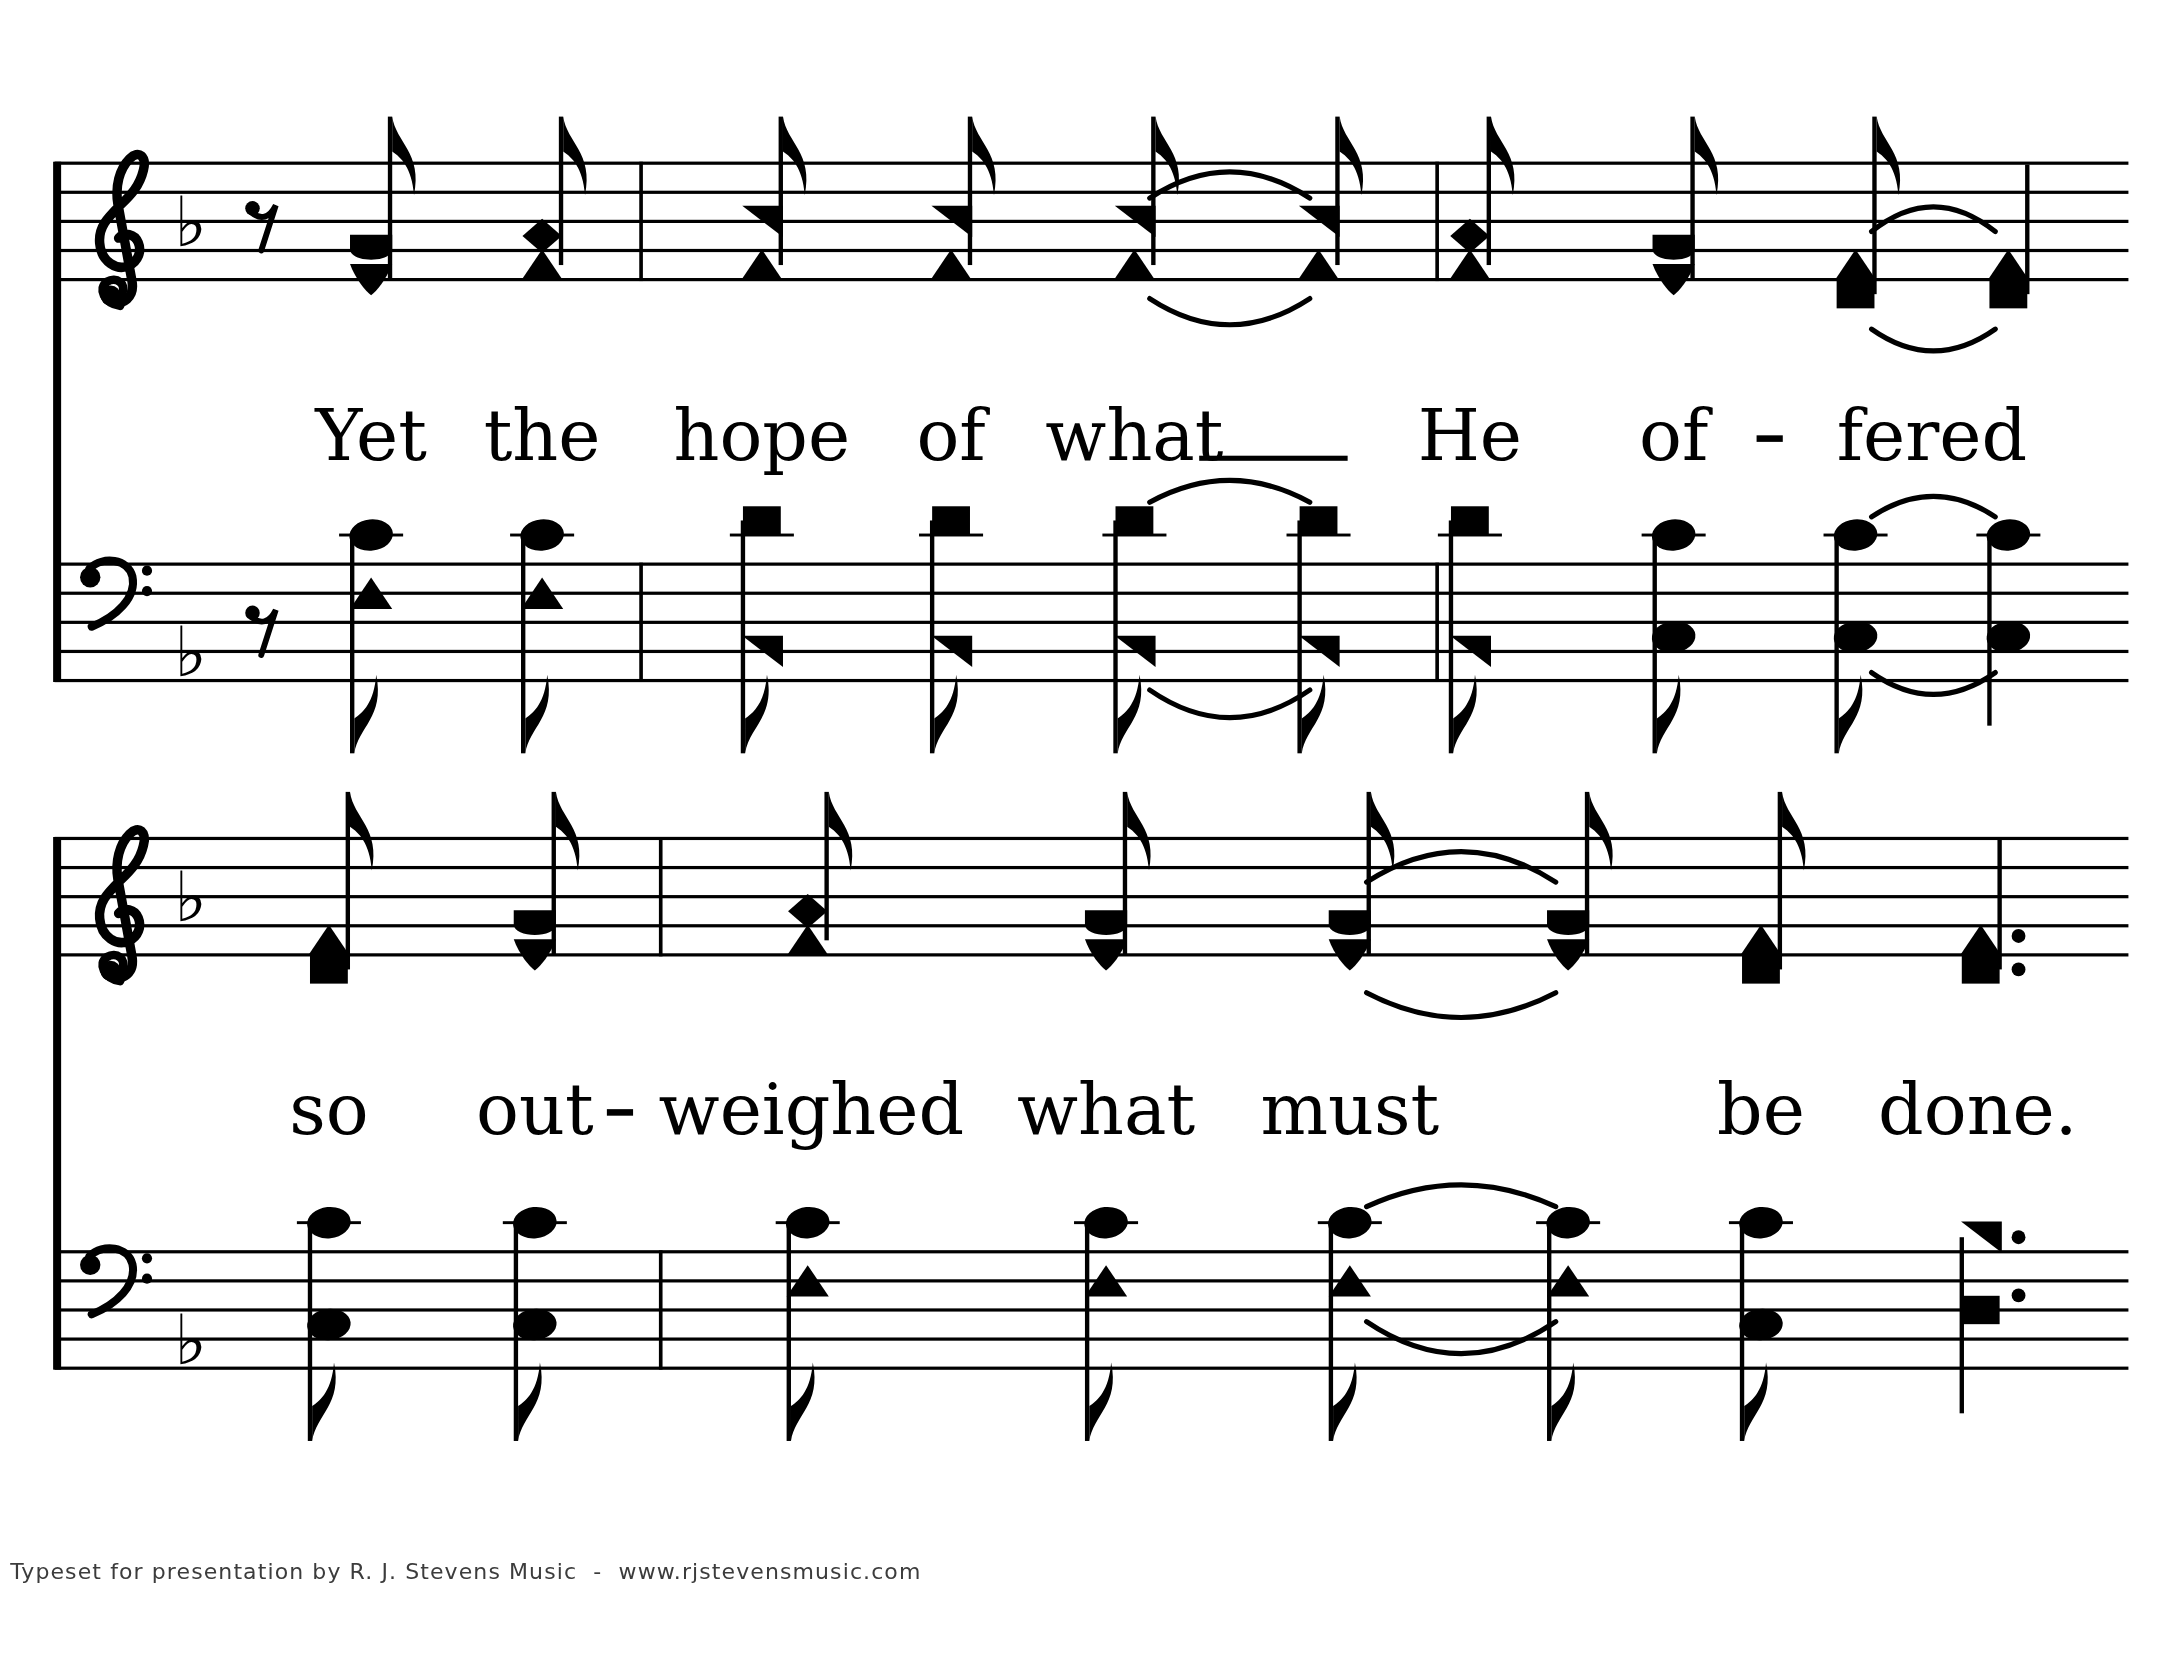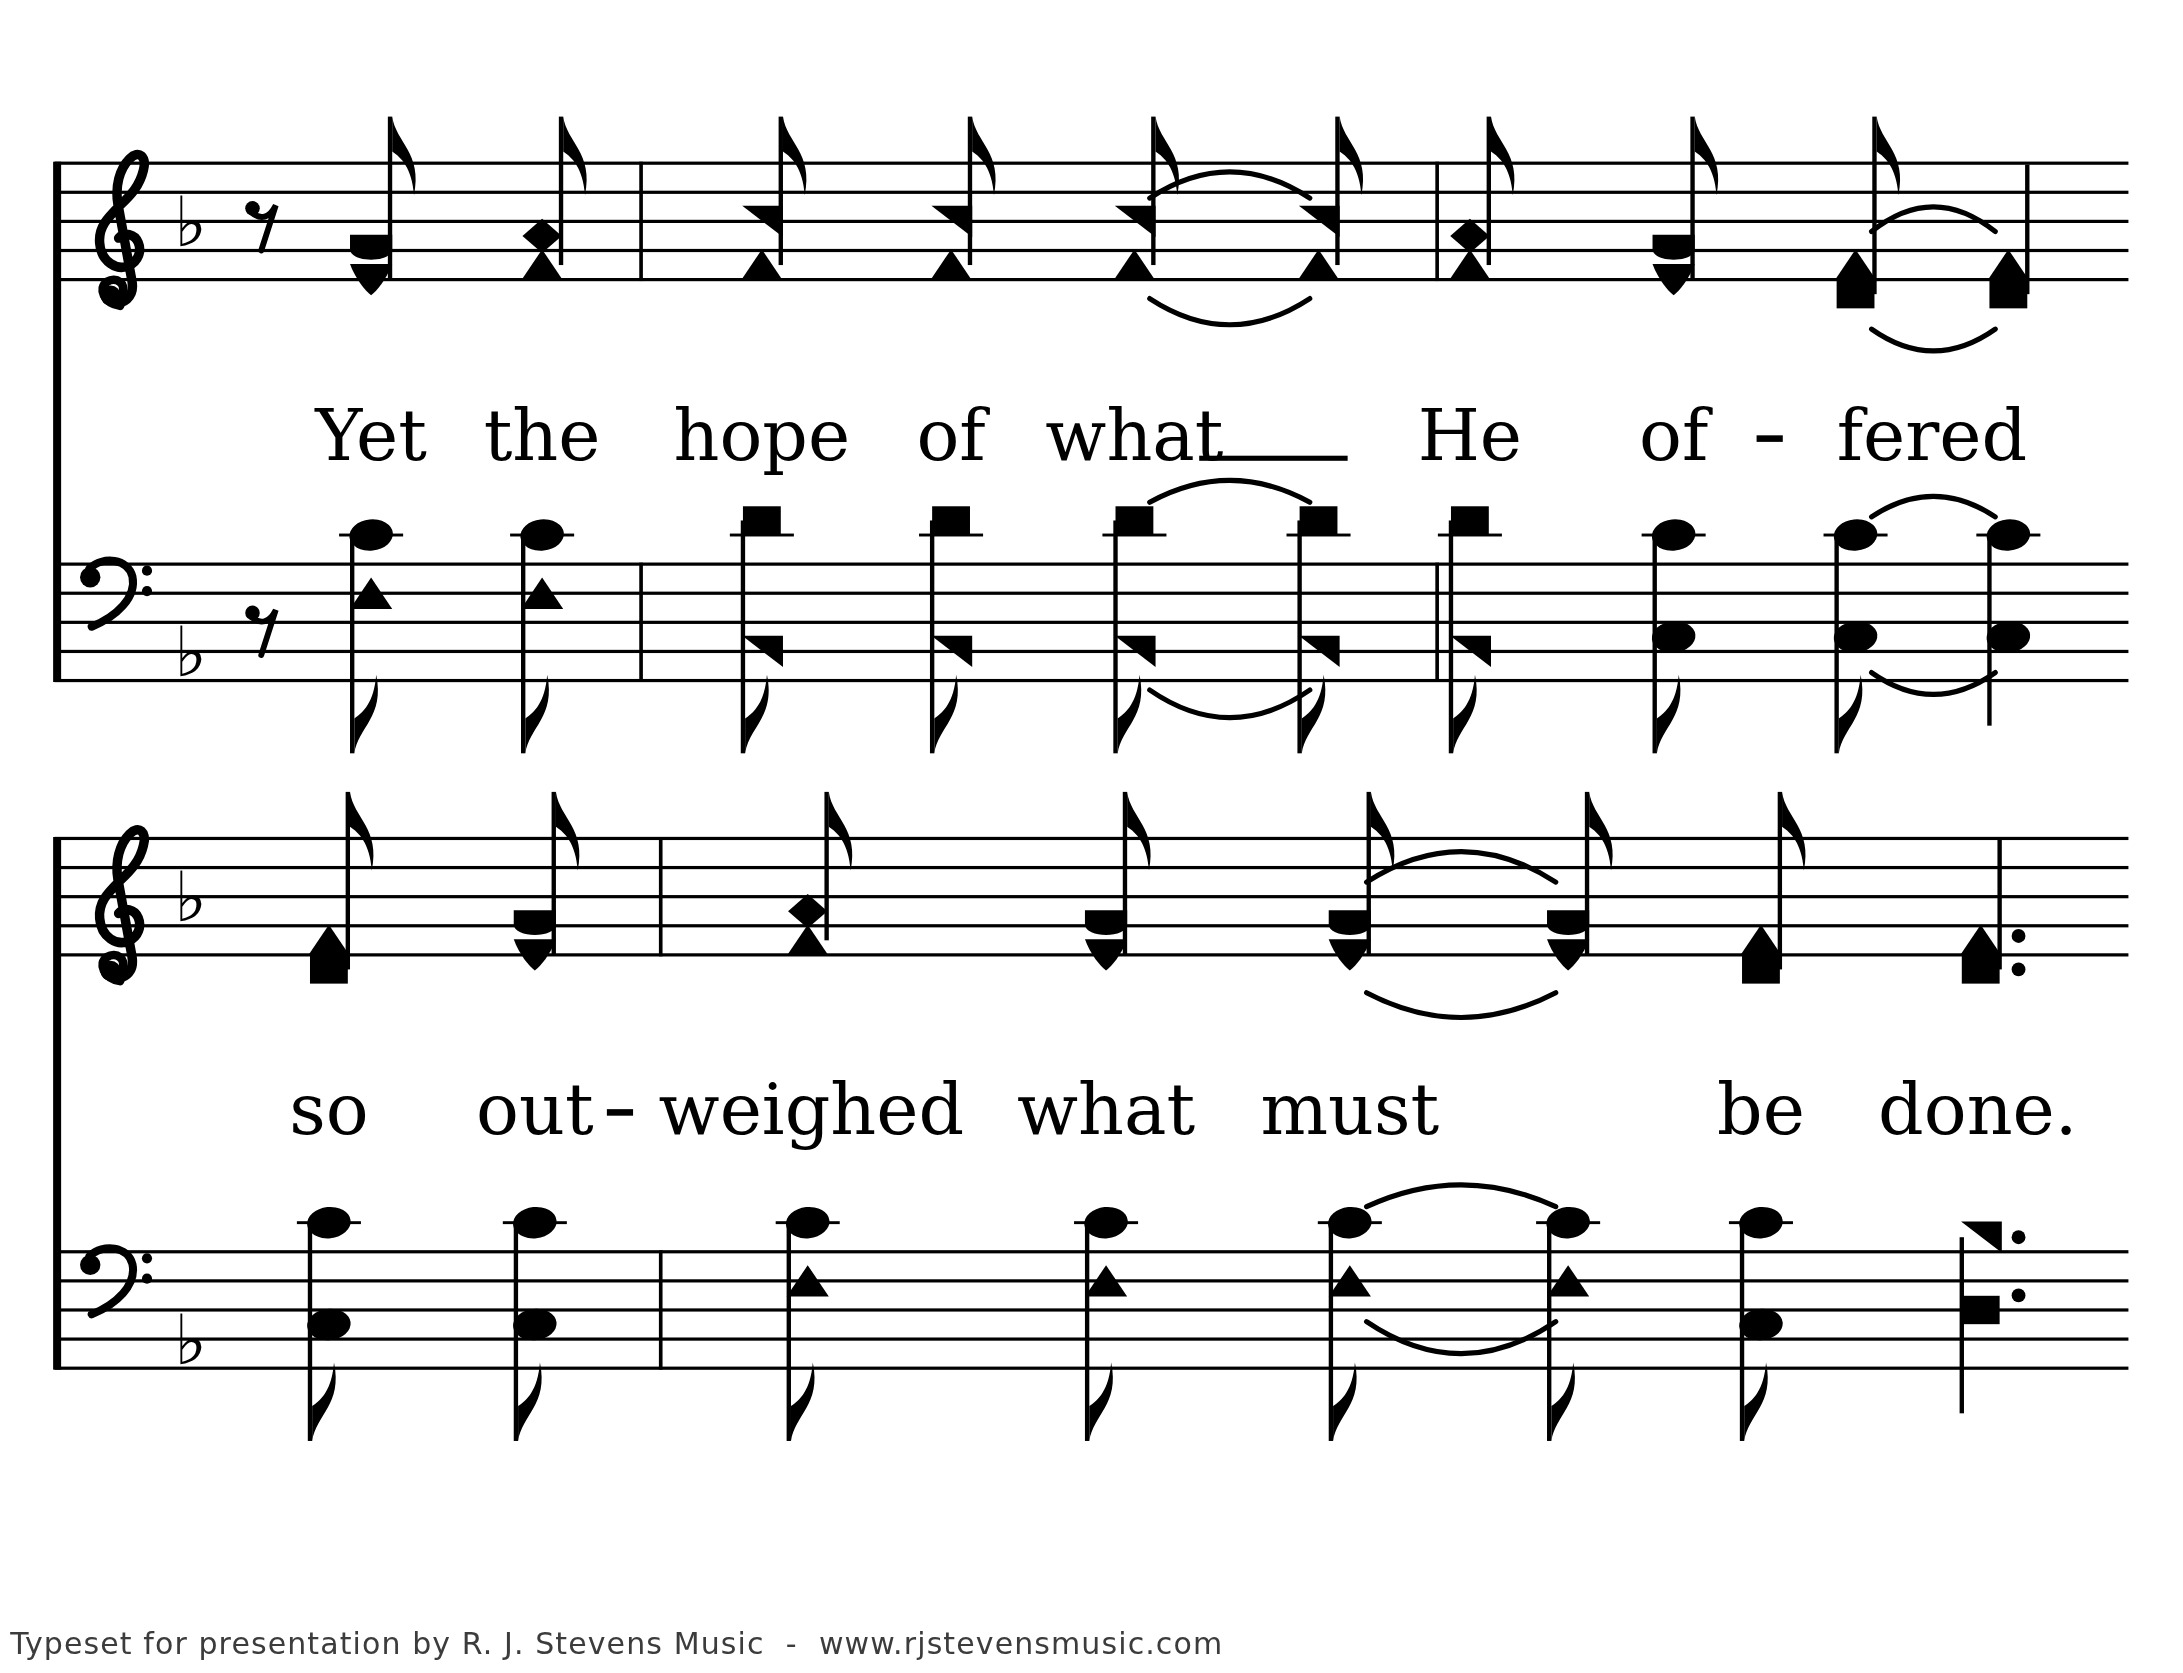--- a/index.html
+++ b/index.html
@@ -1,21 +1,21 @@
 <!DOCTYPE html>
 <html style="font-size:11.6px"><head>
 <meta charset="utf-8">
 <style>
   html,body{margin:0;padding:0;background:#fff;}
   .page{position:relative;width:2183px;height:1674px;background:#fff;overflow:hidden;
         font-family:"DejaVu Serif","Liberation Serif",serif;}
   #score{position:absolute;left:0;top:0;}
-  .footer{position:absolute;left:10.2px;top:1626px;
+  .footer{position:absolute;left:10.2px;top:1559px;
           font-family:"DejaVu Sans","Liberation Sans",sans-serif;
-          font-size:30px;color:#3c3c3c;letter-spacing:1.1px;white-space:pre;}
+          font-size:22px;color:#3c3c3c;letter-spacing:1.1px;white-space:pre;}
 </style>
 </head>
 <body>
 
 <div class="page">
   <svg id="score" width="2183" height="1674" viewBox="0 0 3000 2300" xmlns="http://www.w3.org/2000/svg">
       <rect x="75" y="221.8" width="2850" height="4.4" fill="#000000"></rect>
       <rect x="75" y="261.8" width="2850" height="4.4" fill="#000000"></rect>
       <rect x="75" y="301.8" width="2850" height="4.4" fill="#000000"></rect>
       <rect x="75" y="341.8" width="2850" height="4.4" fill="#000000"></rect>

